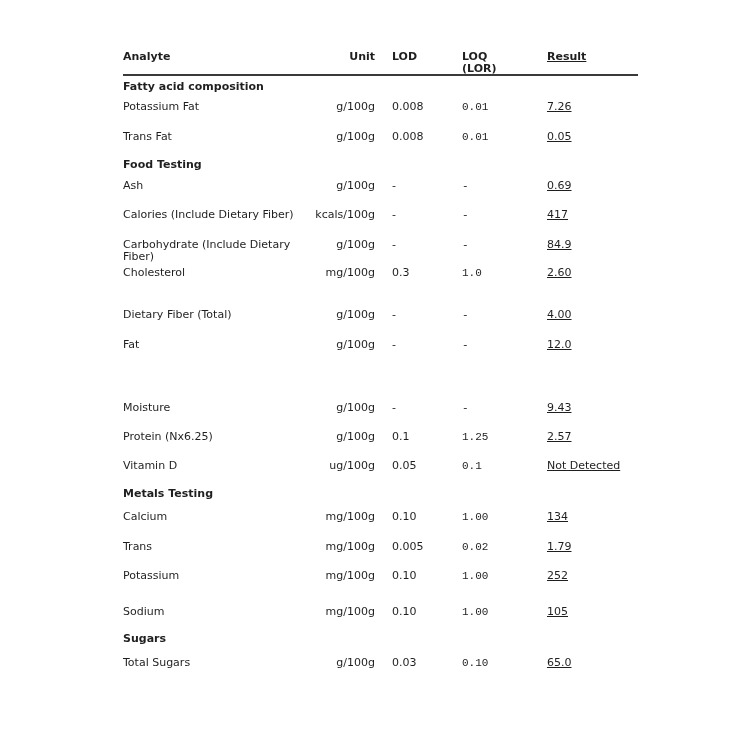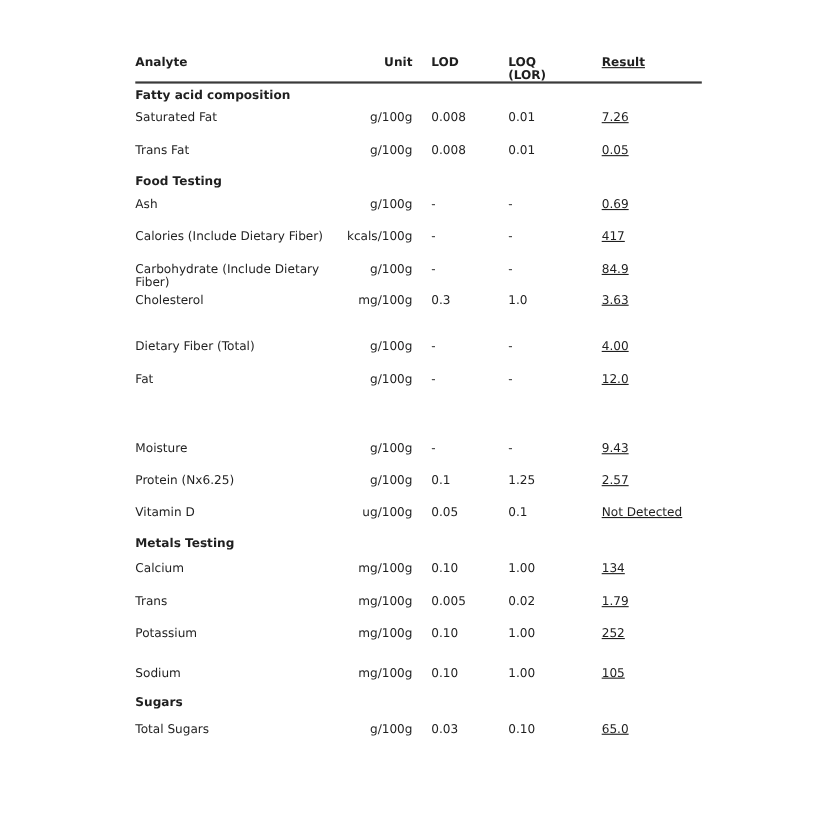--- a/index.html
+++ b/index.html
@@ -7,21 +7,21 @@
     position:relative;width:704px;height:740px;background:#ffffff;
     font-family:"DejaVu Sans","Liberation Sans",sans-serif;
     font-size:11px;line-height:12px;color:#1f1f1f;overflow:hidden;
   }
   .tbl{position:absolute;left:123px;top:0;width:517px;height:740px;}
   .hrow,.row{position:absolute;left:0;width:517px;}
   .b{font-weight:700;}
   .c1{position:absolute;left:0;top:0;width:212px;white-space:pre-line;}
   .c2{position:absolute;left:152px;top:0;width:100px;text-align:right;white-space:nowrap;}
   .c3{position:absolute;left:269px;top:0;white-space:nowrap;}
-  .c4{position:absolute;left:339px;top:0;white-space:nowrap;}
+  .c4{position:absolute;left:339px;top:0;white-space:nowrap;font-family:Liberation Mono, monospace;}
   .c5{position:absolute;left:424px;top:0;white-space:nowrap;text-decoration:underline;}
   .c4h{position:absolute;left:339px;top:0;width:42px;}
   .c4h .line{display:block;}
   .rule{position:absolute;left:0;top:74px;width:515px;height:2px;background:#3a3a3a;}
 </style>
 </head>
 <body>
 
 <div class="page">
   <div class="tbl">
@@ -37,21 +37,21 @@
       <span class="c5 b">Result</span>
     </div>
 
     <div class="rule"></div>
 
     <div class="row" style="top:81px">
       <span class="c1 b">Fatty acid composition</span>
     </div>
 
     <div class="row" style="top:101px">
-      <span class="c1">Saturated Fat</span>
+      <span class="c1">Potassium Fat</span>
       <span class="c2">g/100g</span>
       <span class="c3">0.008</span>
       <span class="c4">0.01</span>
       <span class="c5">7.26</span>
     </div>
 
     <div class="row" style="top:131px">
       <span class="c1">Trans Fat</span>
       <span class="c2">g/100g</span>
       <span class="c3">0.008</span>
@@ -86,21 +86,21 @@
       <span class="c3">-</span>
       <span class="c4">-</span>
       <span class="c5">84.9</span>
     </div>
 
     <div class="row" style="top:267px">
       <span class="c1">Cholesterol</span>
       <span class="c2">mg/100g</span>
       <span class="c3">0.3</span>
       <span class="c4">1.0</span>
-      <span class="c5">3.63</span>
+      <span class="c5">2.60</span>
     </div>
 
     <div class="row" style="top:309px">
       <span class="c1">Dietary Fiber (Total)</span>
       <span class="c2">g/100g</span>
       <span class="c3">-</span>
       <span class="c4">-</span>
       <span class="c5">4.00</span>
     </div>
 

